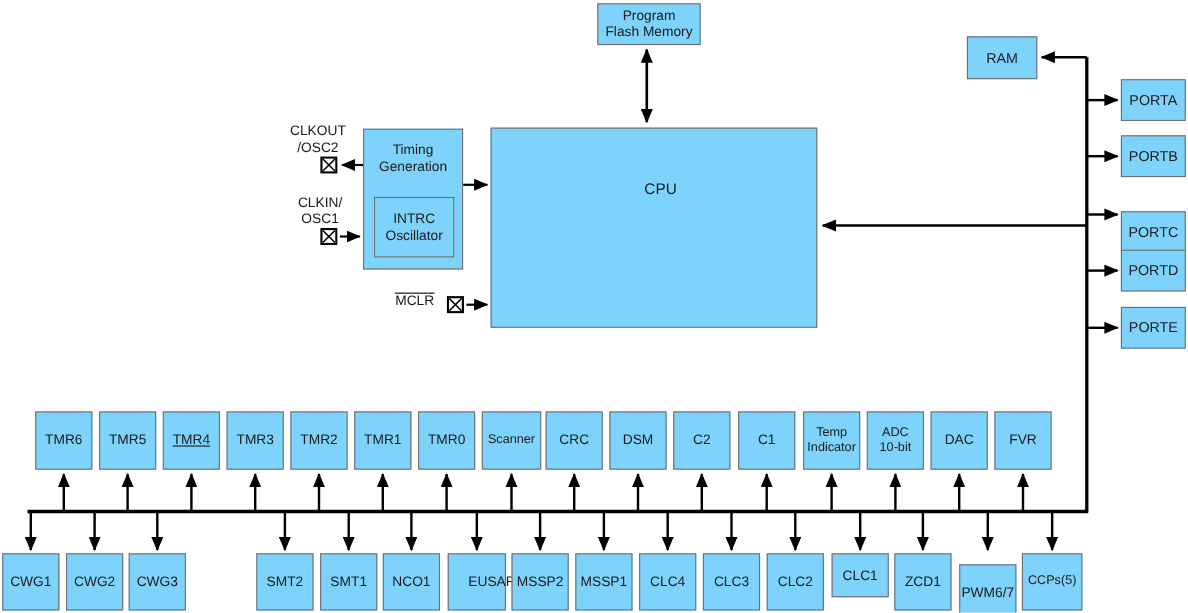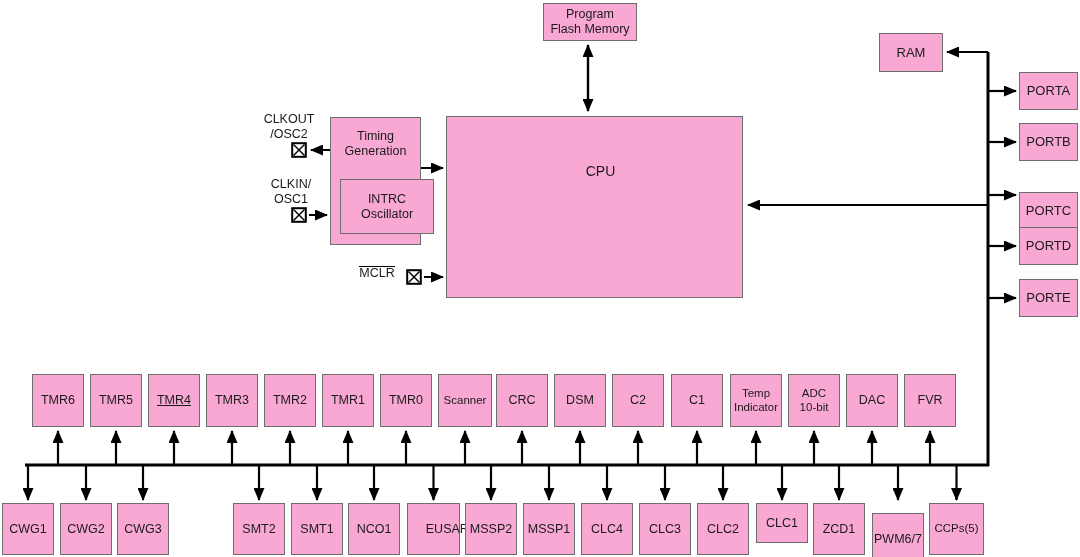--- a/index.html
+++ b/index.html
@@ -2,21 +2,21 @@
 <html><head>
 <meta charset="utf-8">
 <style>
   html,body{margin:0;padding:0;background:#ffffff;}
   #stage{
     position:relative;width:1080px;height:557px;background:#ffffff;
     font-family:"Liberation Sans",sans-serif;color:#1a1a1a;overflow:hidden;
   }
   #wires{position:absolute;left:0;top:0;width:1080px;height:557px;}
   .box{
-    position:absolute;box-sizing:border-box;background:#f9a8d4;
+    position:absolute;box-sizing:border-box;background:#7dd3fc;
     border:1px solid #6e6e6e;
     display:flex;flex-direction:column;align-items:center;justify-content:center;
     text-align:center;line-height:1.18;font-size:12.5px;color:#1a1a1a;
   }
   .box .ln{display:block;white-space:nowrap;}
   .fs11{font-size:11.5px;}
   .fs13{font-size:13px;}
   .cpu-label-wrap{justify-content:flex-start;padding-top:46px;font-size:14px;}
   .tg{justify-content:flex-start;padding-top:11px;}
   .pin-label{
@@ -100,21 +100,21 @@
 
   <div class="box fs13" style="left:879px;top:33px;width:64px;height:39px;">
     <span class="ln">RAM</span>
   </div>
 
   <div class="box tg" style="left:330px;top:117px;width:91px;height:128px;">
     <span class="ln">Timing</span>
     <span class="ln">Generation</span>
   </div>
 
-  <div class="box" style="left:340px;top:179px;width:94px;height:55px;">
+  <div class="box" style="left:340px;top:179px;width:73px;height:55px;">
     <span class="ln">INTRC</span>
     <span class="ln">Oscillator</span>
   </div>
 
   <div class="pin-label" style="left:258px;top:112px;width:62px;">
     <span class="ln">CLKOUT</span><br>
     <span class="ln">/OSC2</span>
   </div>
   <div class="pin-label" style="left:262px;top:177px;width:58px;">
     <span class="ln">CLKIN/</span><br>

